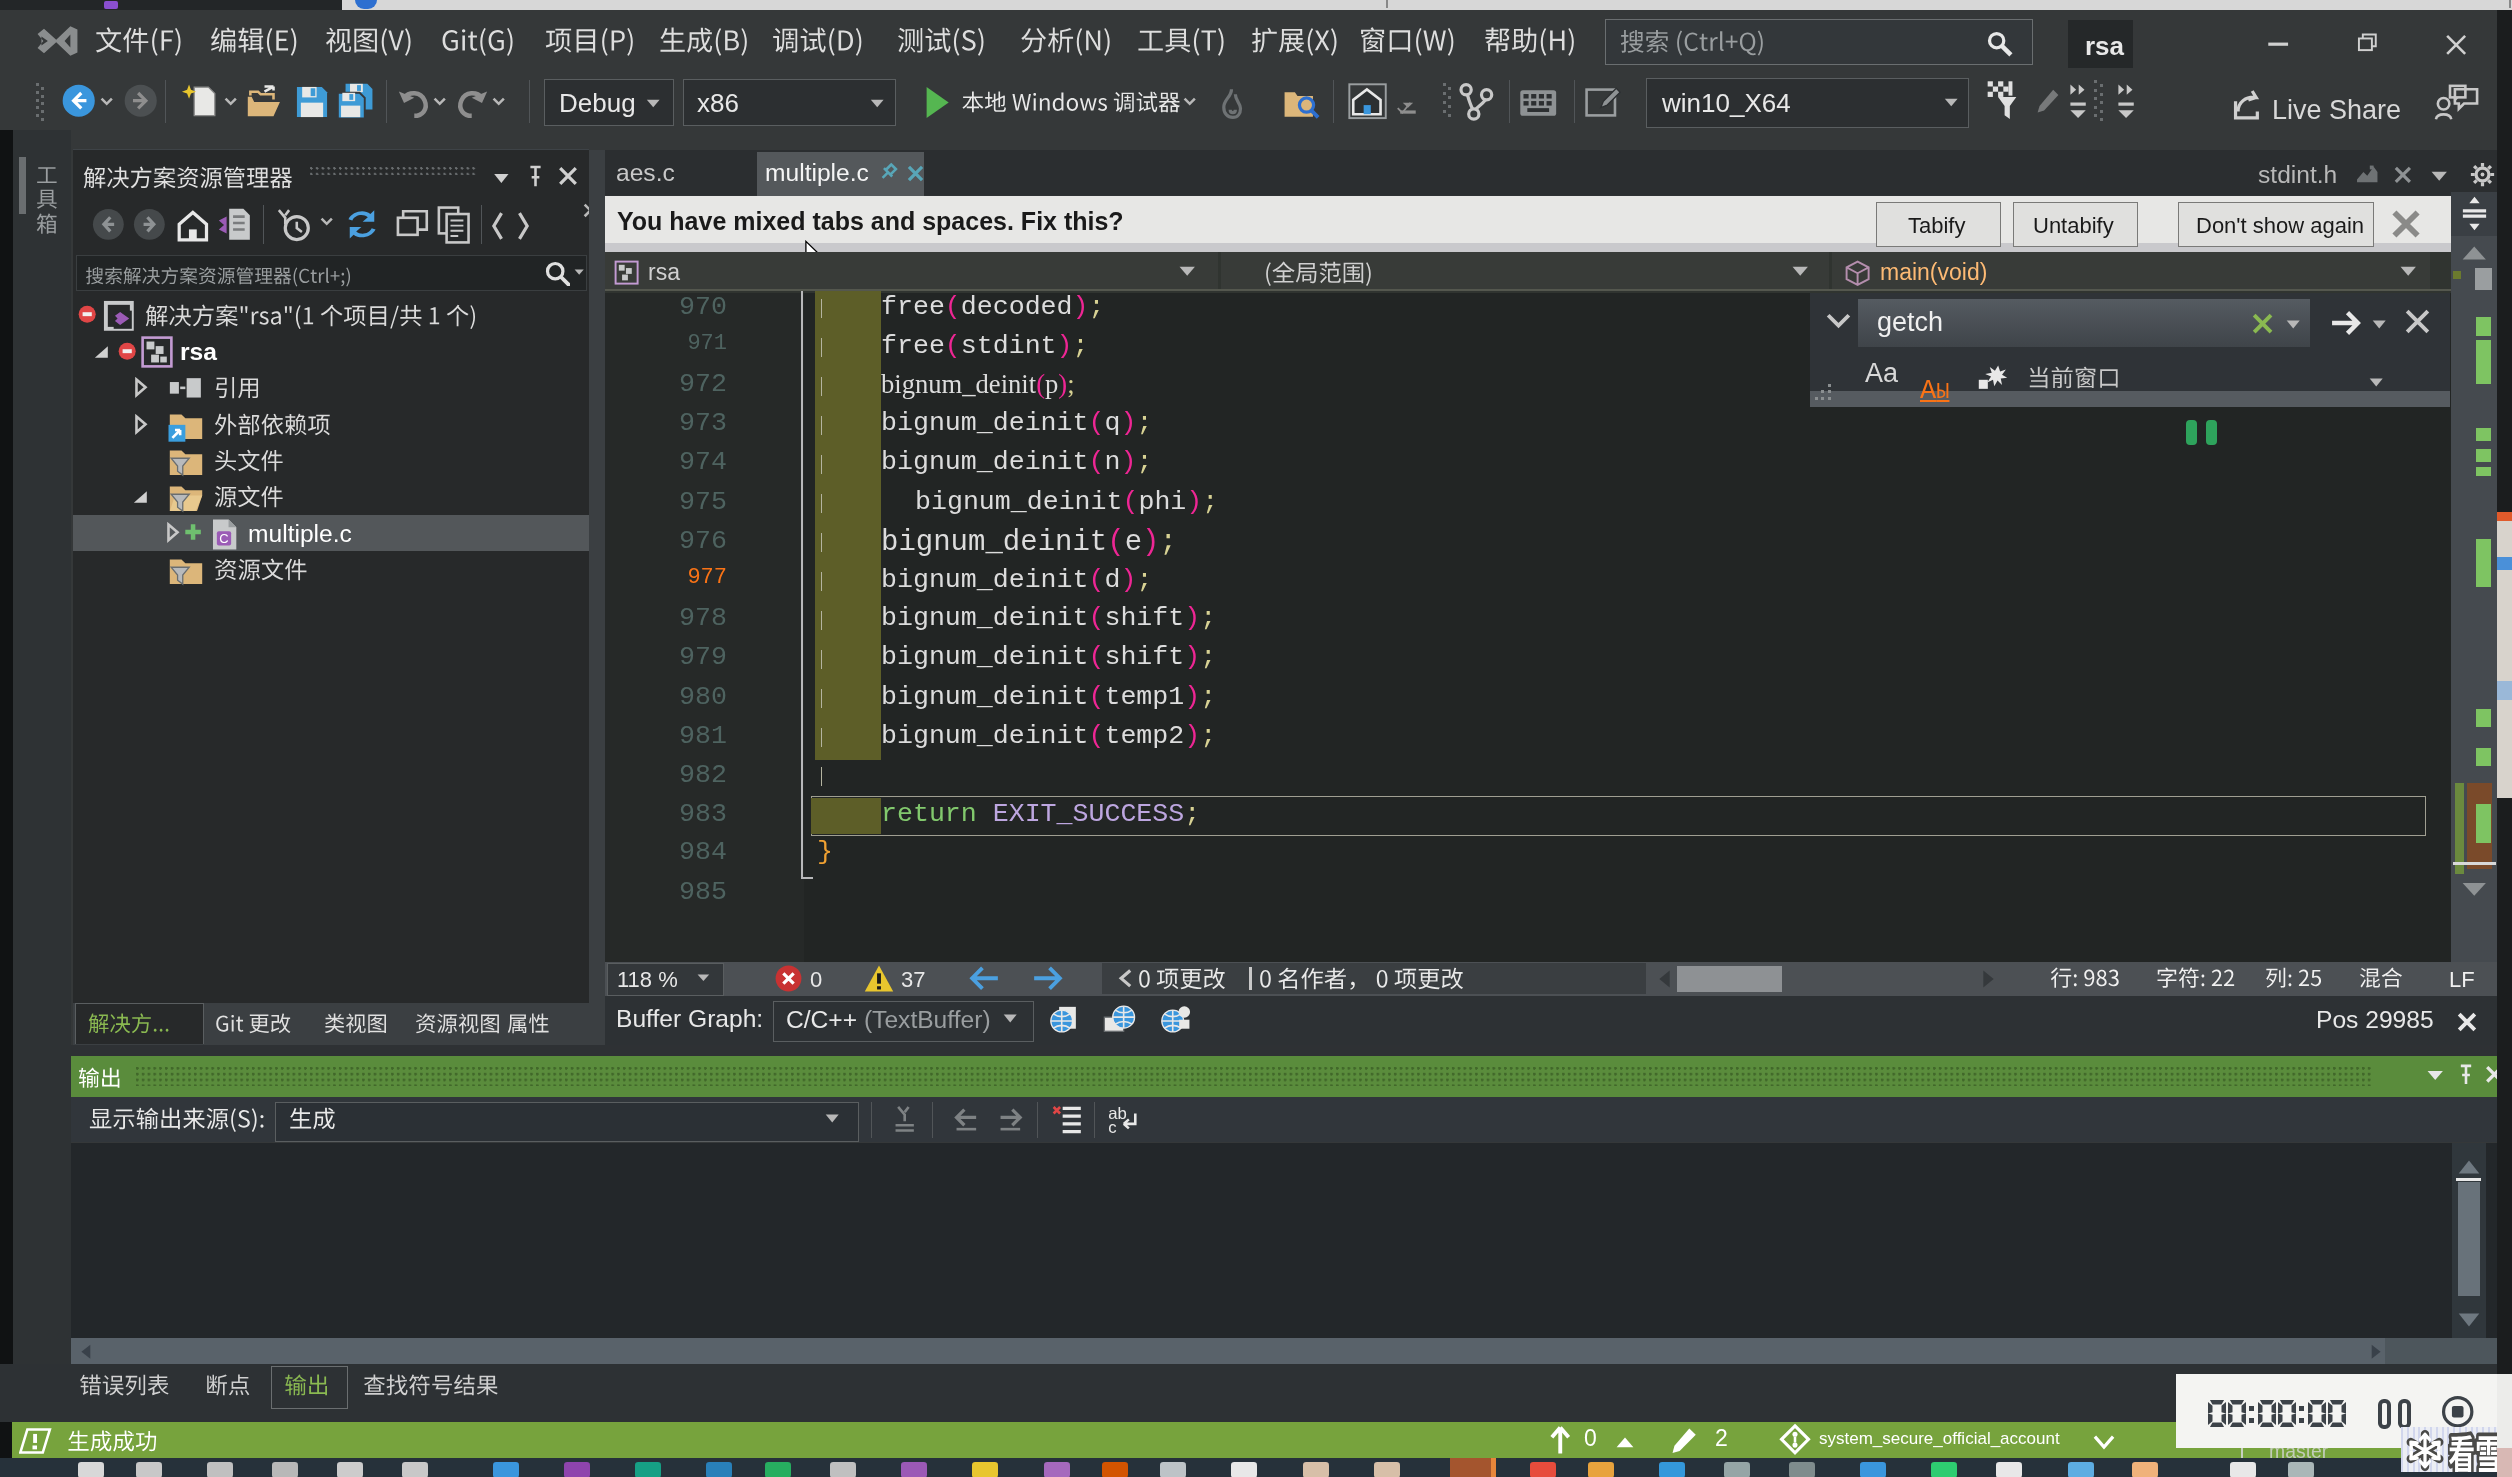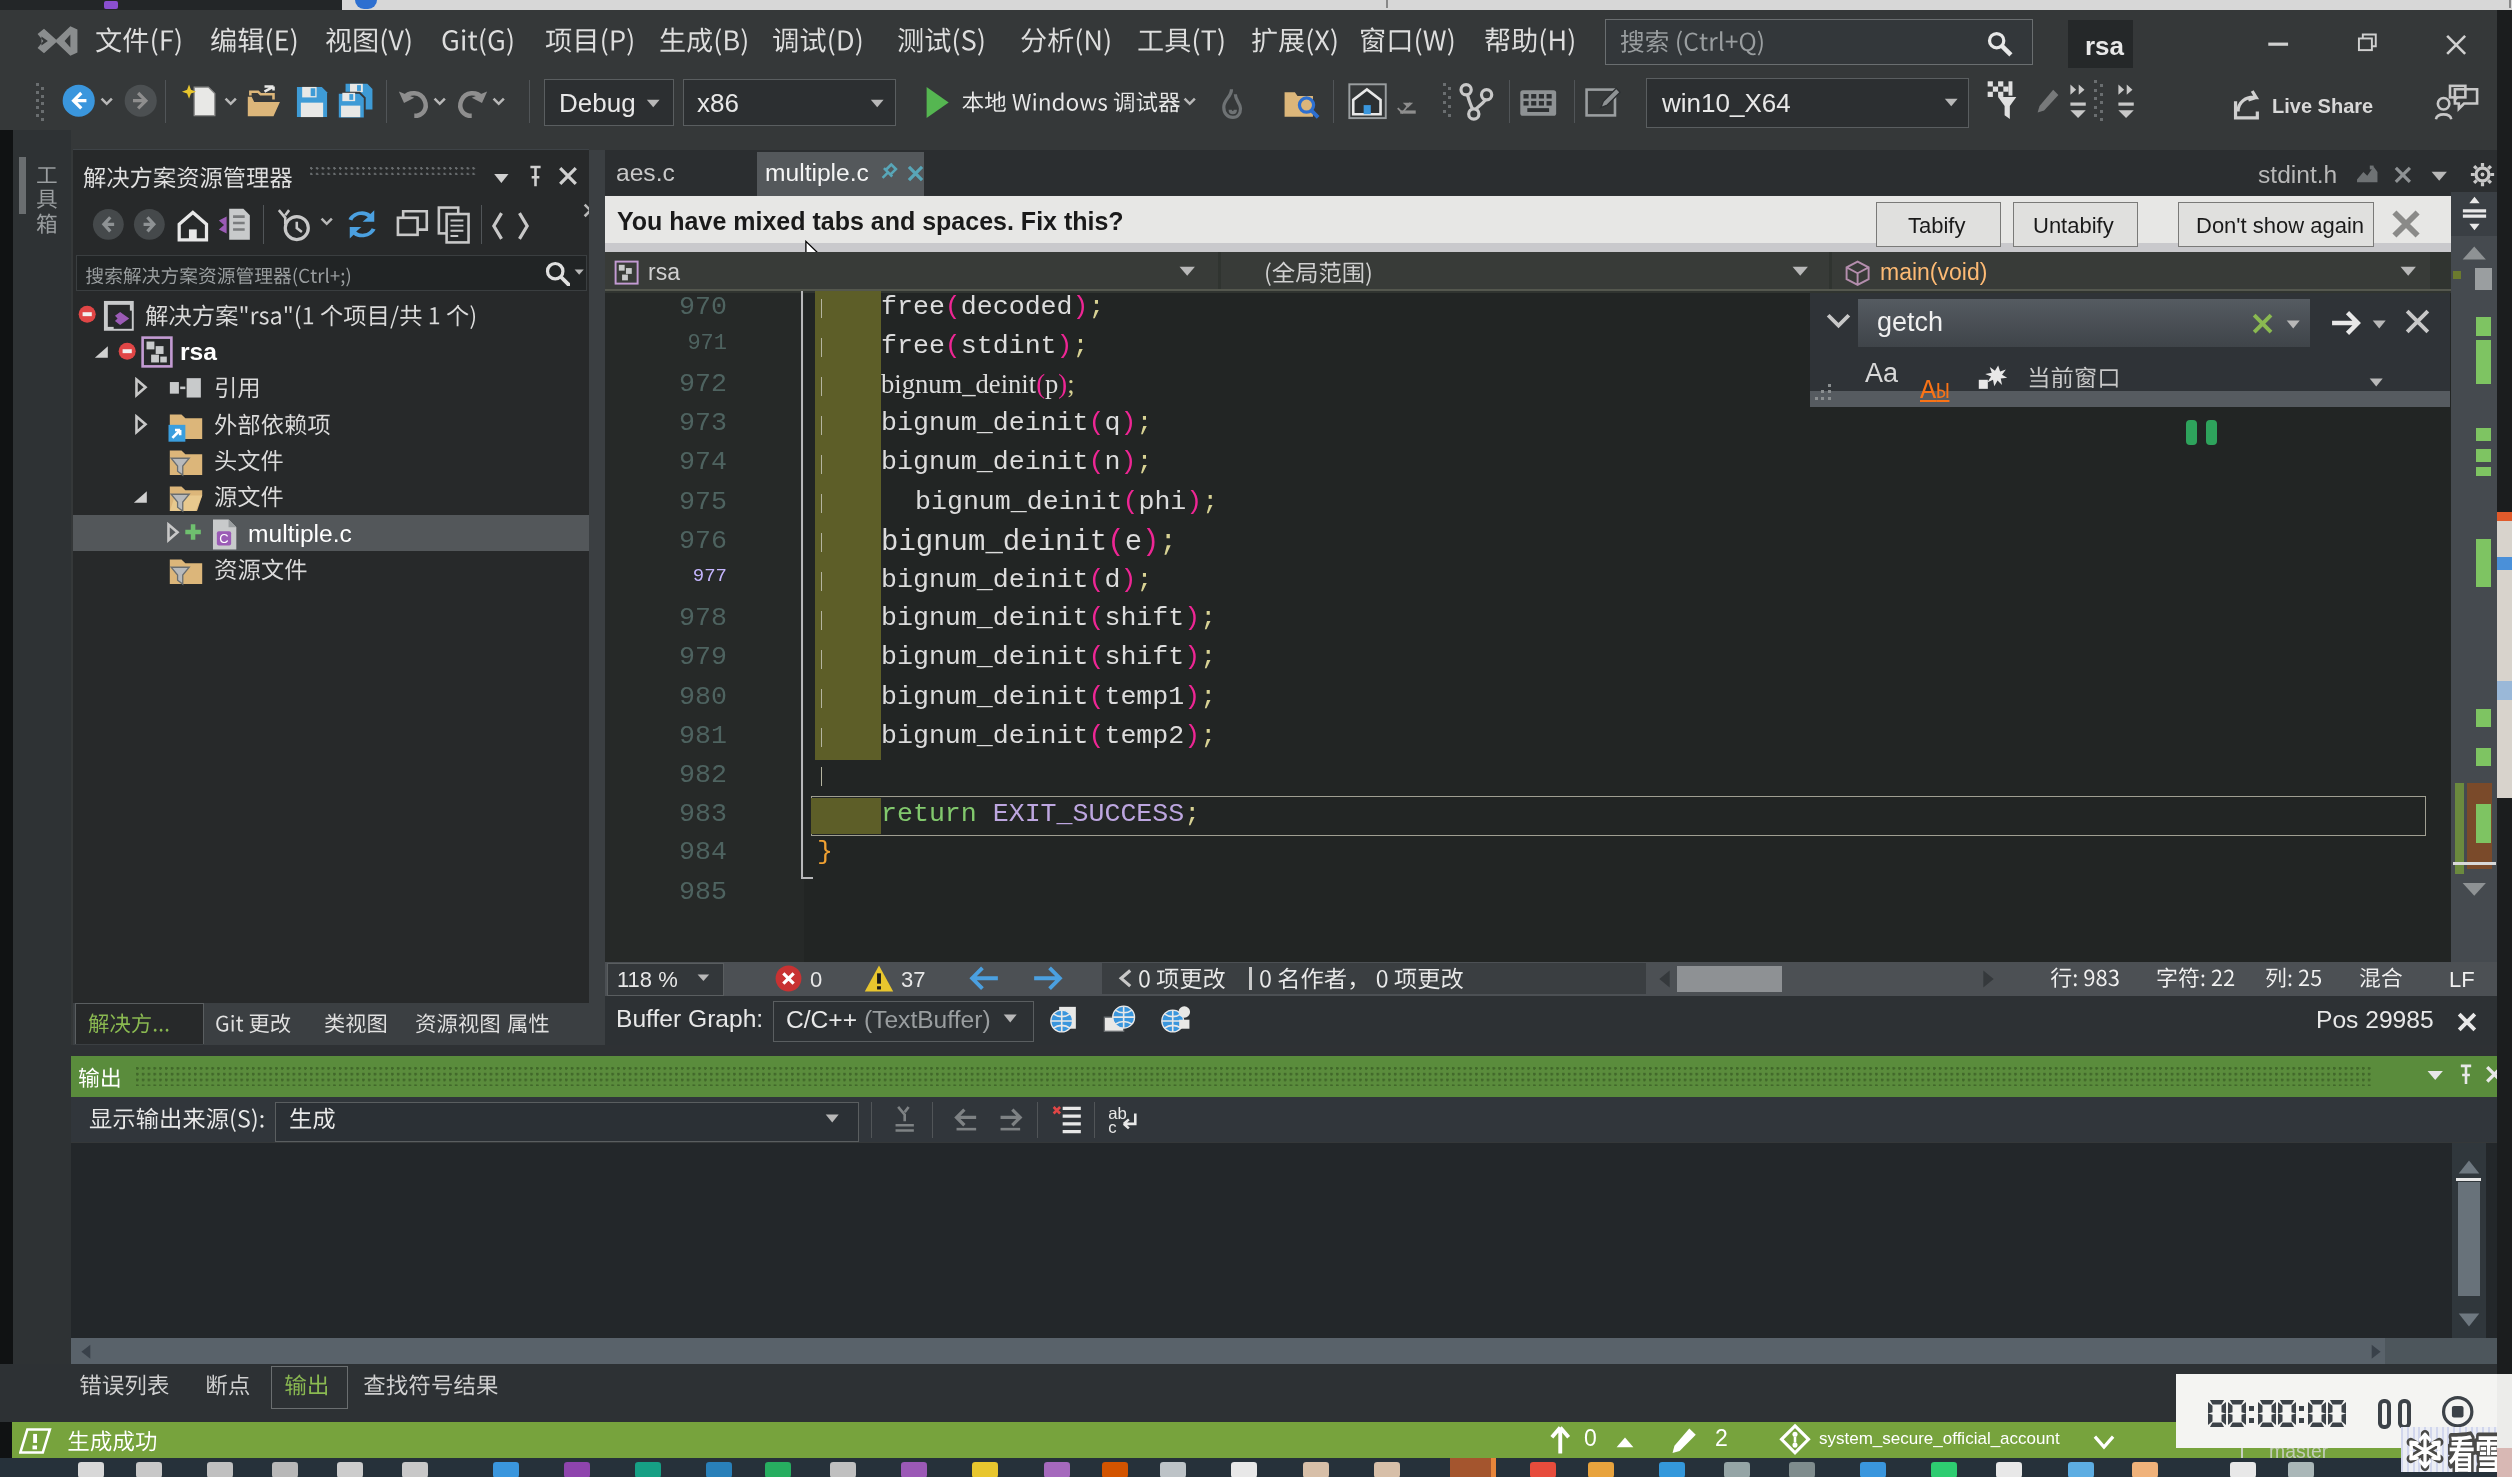--- a/index.html
+++ b/index.html
@@ -248,21 +248,21 @@
     <div style="position:absolute;left:2100px;top:118px;width:2.6px;height:2.6px;background:#6a6e70"></div>
     <svg style="position:absolute;left:2117px;top:82px;" width="22" height="41" viewBox="0 0 34 64">
       <path d="M2 4 l9 8 -9 8 Z M15 4 l9 8 -9 8 Z" fill="#c8c8c8"></path>
       <rect x="2" y="32" width="24" height="5" fill="#c8c8c8"></rect>
       <path d="M2 44 h24 l-12 12 Z" fill="#c8c8c8"></path>
     </svg>
     <svg style="position:absolute;left:2230px;top:82px;" width="38" height="41" viewBox="0 0 58 64">
       <path d="M8 30 V56 H42 V46" fill="none" stroke="#d0d0d0" stroke-width="5"></path>
       <path d="M12 46 C12 32 24 22 40 24 L34 14 M40 24 L28 28" fill="none" stroke="#d0d0d0" stroke-width="5"></path>
     </svg>
-    <div style="position:absolute;left:2272px;top:95px;font-family:'Liberation Sans',sans-serif;font-size:20px;color:#d8d8d8;font-weight:bold;white-space:pre;">Live Share</div>
+    <div style="position:absolute;left:2272px;top:95px;font-family:'Liberation Sans',sans-serif;font-size:27px;color:#d8d8d8;font-weight:normal;white-space:pre;">Live Share</div>
     <svg style="position:absolute;left:2432px;top:82px;" width="36" height="41" viewBox="0 0 56 64">
       <circle cx="18" cy="34" r="9" fill="none" stroke="#c8c8c8" stroke-width="4"></circle>
       <path d="M6 58 C8 48 28 48 30 58" fill="none" stroke="#c8c8c8" stroke-width="4"></path>
       <rect x="28" y="6" width="24" height="18" fill="none" stroke="#c8c8c8" stroke-width="4"></rect>
       <path d="M34 24 l0 8 8 -8" fill="#c8c8c8"></path>
     </svg>
     <svg style="position:absolute;left:2451px;top:84px;" width="30" height="30" viewBox="0 0 46 46">
       <path d="M6 8 H40 V30 H20 L12 38 V30 H6 Z" fill="none" stroke="#c8c8c8" stroke-width="4"></path>
     </svg>
     <div style="position:absolute;left:0px;top:130px;width:71px;height:1329px;background:#2e3234"></div>
@@ -540,21 +540,21 @@
     <div style="position:absolute;left:801px;top:291px;width:1.9px;height:586px;background:#b8b8ba"></div>
     <div style="position:absolute;left:801px;top:877px;width:11.7px;height:1.9px;background:#b8b8ba"></div>
     <div style="position:absolute;left:821px;top:299px;width:1.3px;height:491px;background:repeating-linear-gradient(to bottom,#b4b4a0 0 19px,transparent 19px 39px)"></div>
     <div style="position:absolute;left:675px;top:292px;font-family:'Liberation Mono',monospace;font-size:26.6px;color:#4e6360;font-weight:normal;white-space:pre;width:52px;text-align:right">970</div>
     <div style="position:absolute;left:675px;top:331px;font-family:'Liberation Mono',monospace;font-size:22px;color:#4e6360;font-weight:normal;white-space:pre;width:52px;text-align:right">971</div>
     <div style="position:absolute;left:675px;top:369px;font-family:'Liberation Mono',monospace;font-size:26.6px;color:#4e6360;font-weight:normal;white-space:pre;width:52px;text-align:right">972</div>
     <div style="position:absolute;left:675px;top:408px;font-family:'Liberation Mono',monospace;font-size:26.6px;color:#4e6360;font-weight:normal;white-space:pre;width:52px;text-align:right">973</div>
     <div style="position:absolute;left:675px;top:447px;font-family:'Liberation Mono',monospace;font-size:26.6px;color:#4e6360;font-weight:normal;white-space:pre;width:52px;text-align:right">974</div>
     <div style="position:absolute;left:675px;top:487px;font-family:'Liberation Mono',monospace;font-size:26.6px;color:#4e6360;font-weight:normal;white-space:pre;width:52px;text-align:right">975</div>
     <div style="position:absolute;left:675px;top:526px;font-family:'Liberation Mono',monospace;font-size:26.6px;color:#4e6360;font-weight:normal;white-space:pre;width:52px;text-align:right">976</div>
-    <div style="position:absolute;left:675px;top:565px;font-family:'Liberation Mono',monospace;font-size:19px;color:#c4b5fd;font-weight:normal;white-space:pre;width:52px;text-align:right">977</div>
+    <div style="position:absolute;left:675px;top:565px;font-family:'Liberation Mono',monospace;font-size:22px;color:#f97316;font-weight:normal;white-space:pre;width:52px;text-align:right">977</div>
     <div style="position:absolute;left:675px;top:603px;font-family:'Liberation Mono',monospace;font-size:26.6px;color:#4e6360;font-weight:normal;white-space:pre;width:52px;text-align:right">978</div>
     <div style="position:absolute;left:675px;top:642px;font-family:'Liberation Mono',monospace;font-size:26.6px;color:#4e6360;font-weight:normal;white-space:pre;width:52px;text-align:right">979</div>
     <div style="position:absolute;left:675px;top:682px;font-family:'Liberation Mono',monospace;font-size:26.6px;color:#4e6360;font-weight:normal;white-space:pre;width:52px;text-align:right">980</div>
     <div style="position:absolute;left:675px;top:721px;font-family:'Liberation Mono',monospace;font-size:26.6px;color:#4e6360;font-weight:normal;white-space:pre;width:52px;text-align:right">981</div>
     <div style="position:absolute;left:675px;top:760px;font-family:'Liberation Mono',monospace;font-size:26.6px;color:#4e6360;font-weight:normal;white-space:pre;width:52px;text-align:right">982</div>
     <div style="position:absolute;left:675px;top:799px;font-family:'Liberation Mono',monospace;font-size:26.6px;color:#4e6360;font-weight:normal;white-space:pre;width:52px;text-align:right">983</div>
     <div style="position:absolute;left:675px;top:837px;font-family:'Liberation Mono',monospace;font-size:26.6px;color:#4e6360;font-weight:normal;white-space:pre;width:52px;text-align:right">984</div>
     <div style="position:absolute;left:675px;top:877px;font-family:'Liberation Mono',monospace;font-size:26.6px;color:#4e6360;font-weight:normal;white-space:pre;width:52px;text-align:right">985</div>
     <div style="position:absolute;left:881px;top:292px;font-family:'Liberation Mono',monospace;font-size:26.6px;white-space:pre"><span style="color:#dcdcdc">free</span><span style="color:#ee2694">(</span><span style="color:#dcdcdc">decoded</span><span style="color:#ee2694">)</span><span style="color:#d8d294">;</span></div>
     <div style="position:absolute;left:881px;top:331px;font-family:'Liberation Mono',monospace;font-size:26.6px;white-space:pre"><span style="color:#dcdcdc">free</span><span style="color:#ee2694">(</span><span style="color:#dcdcdc">stdint</span><span style="color:#ee2694">)</span><span style="color:#d8d294">;</span></div>

